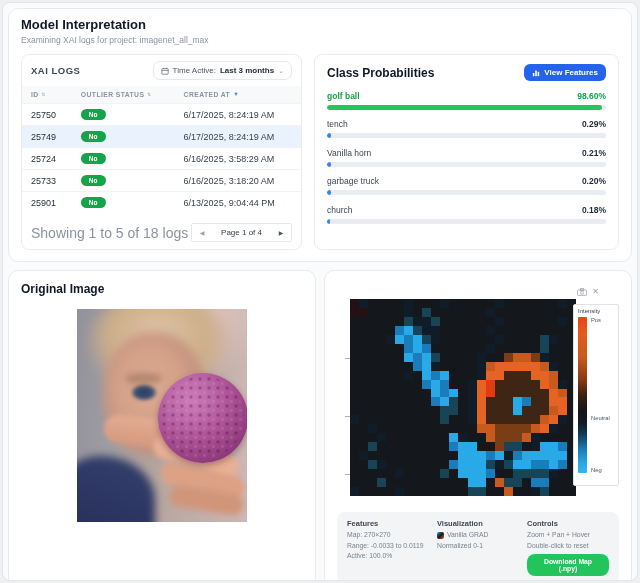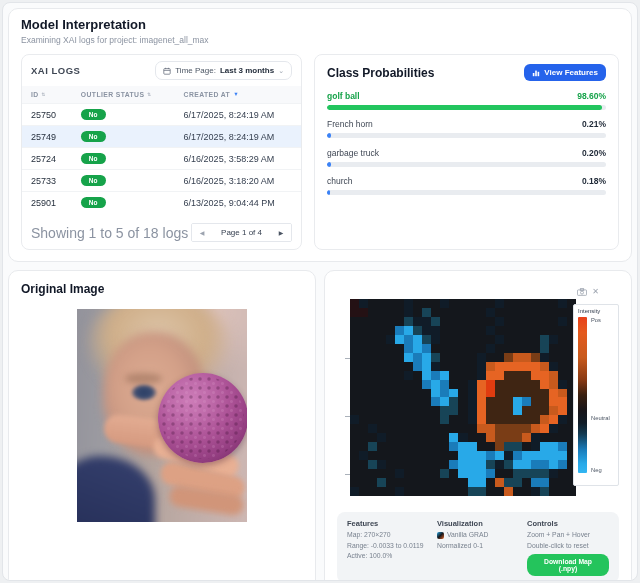--- a/index.html
+++ b/index.html
@@ -121,21 +121,21 @@
       <div class="logs-card">
         <div class="logs-header">
           <span class="logs-title">XAI LOGS</span>
           <button class="time-range">
             <svg class="icon-svg" width="8" height="8" viewBox="0 0 10 10">
                 <rect x="1" y="2" width="8" height="7" rx="1" fill="none" stroke="#6b7280" stroke-width="1"></rect>
                 <line x1="1" y1="4.2" x2="9" y2="4.2" stroke="#6b7280" stroke-width="1"></line>
                 <line x1="3.2" y1="1" x2="3.2" y2="2.6" stroke="#6b7280" stroke-width="1"></line>
                 <line x1="6.8" y1="1" x2="6.8" y2="2.6" stroke="#6b7280" stroke-width="1"></line>
               </svg>
-            <span class="tr-label">Time Page:</span>
+            <span class="tr-label">Time Active:</span>
             <span class="tr-value">Last 3 months</span>
             <span class="chev">⌄</span>
           </button>
         </div>
         <table>
           <thead>
               <tr>
                 <th><span>ID</span><span class="sort">⇅</span></th>
                 <th><span>OUTLIER STATUS</span><span class="sort">⇅</span></th>
                 <th><span>CREATED AT</span><span class="sort sorted">▼</span></th>
@@ -196,21 +196,30 @@
               <div class="prob-line">
                 <span>golf ball</span>
                 <span class="val">98.60%</span>
               </div>
               <div class="track">
                 <div class="fill" style="width: 98.6%;"></div>
               </div>
             </div>
             <div class="prob-item">
               <div class="prob-line">
-                <span>French horn</span>
+                <span>tench</span>
+                <span class="val">0.29%</span>
+              </div>
+              <div class="track">
+                <div class="fill" style="width: 1.6%;"></div>
+              </div>
+            </div>
+            <div class="prob-item">
+              <div class="prob-line">
+                <span>Vanilla horn</span>
                 <span class="val">0.21%</span>
               </div>
               <div class="track">
                 <div class="fill" style="width: 1.4%;"></div>
               </div>
             </div>
             <div class="prob-item">
               <div class="prob-line">
                 <span>garbage truck</span>
                 <span class="val">0.20%</span>

